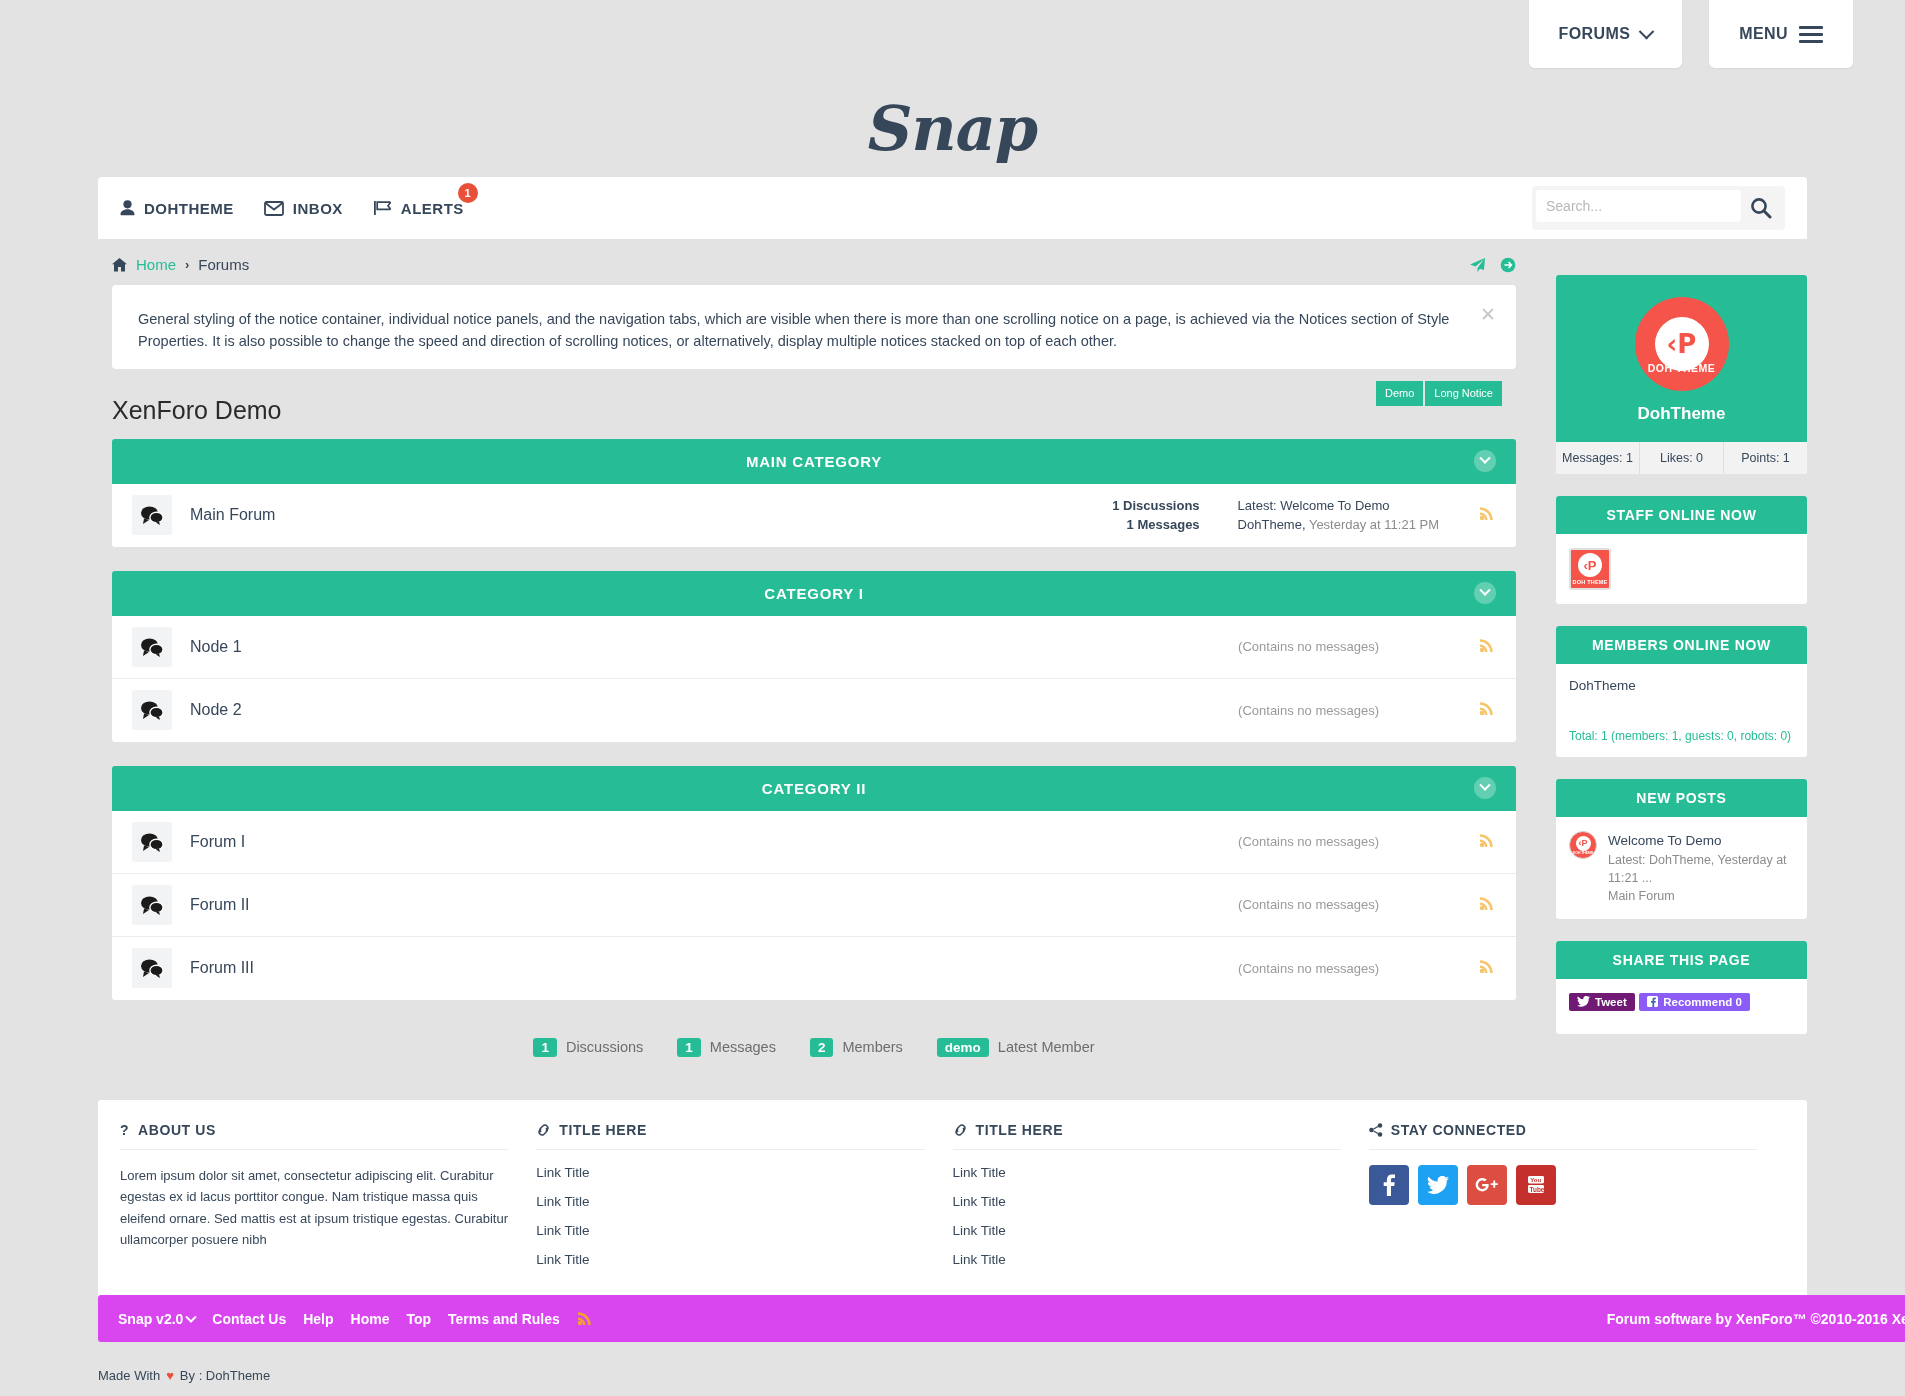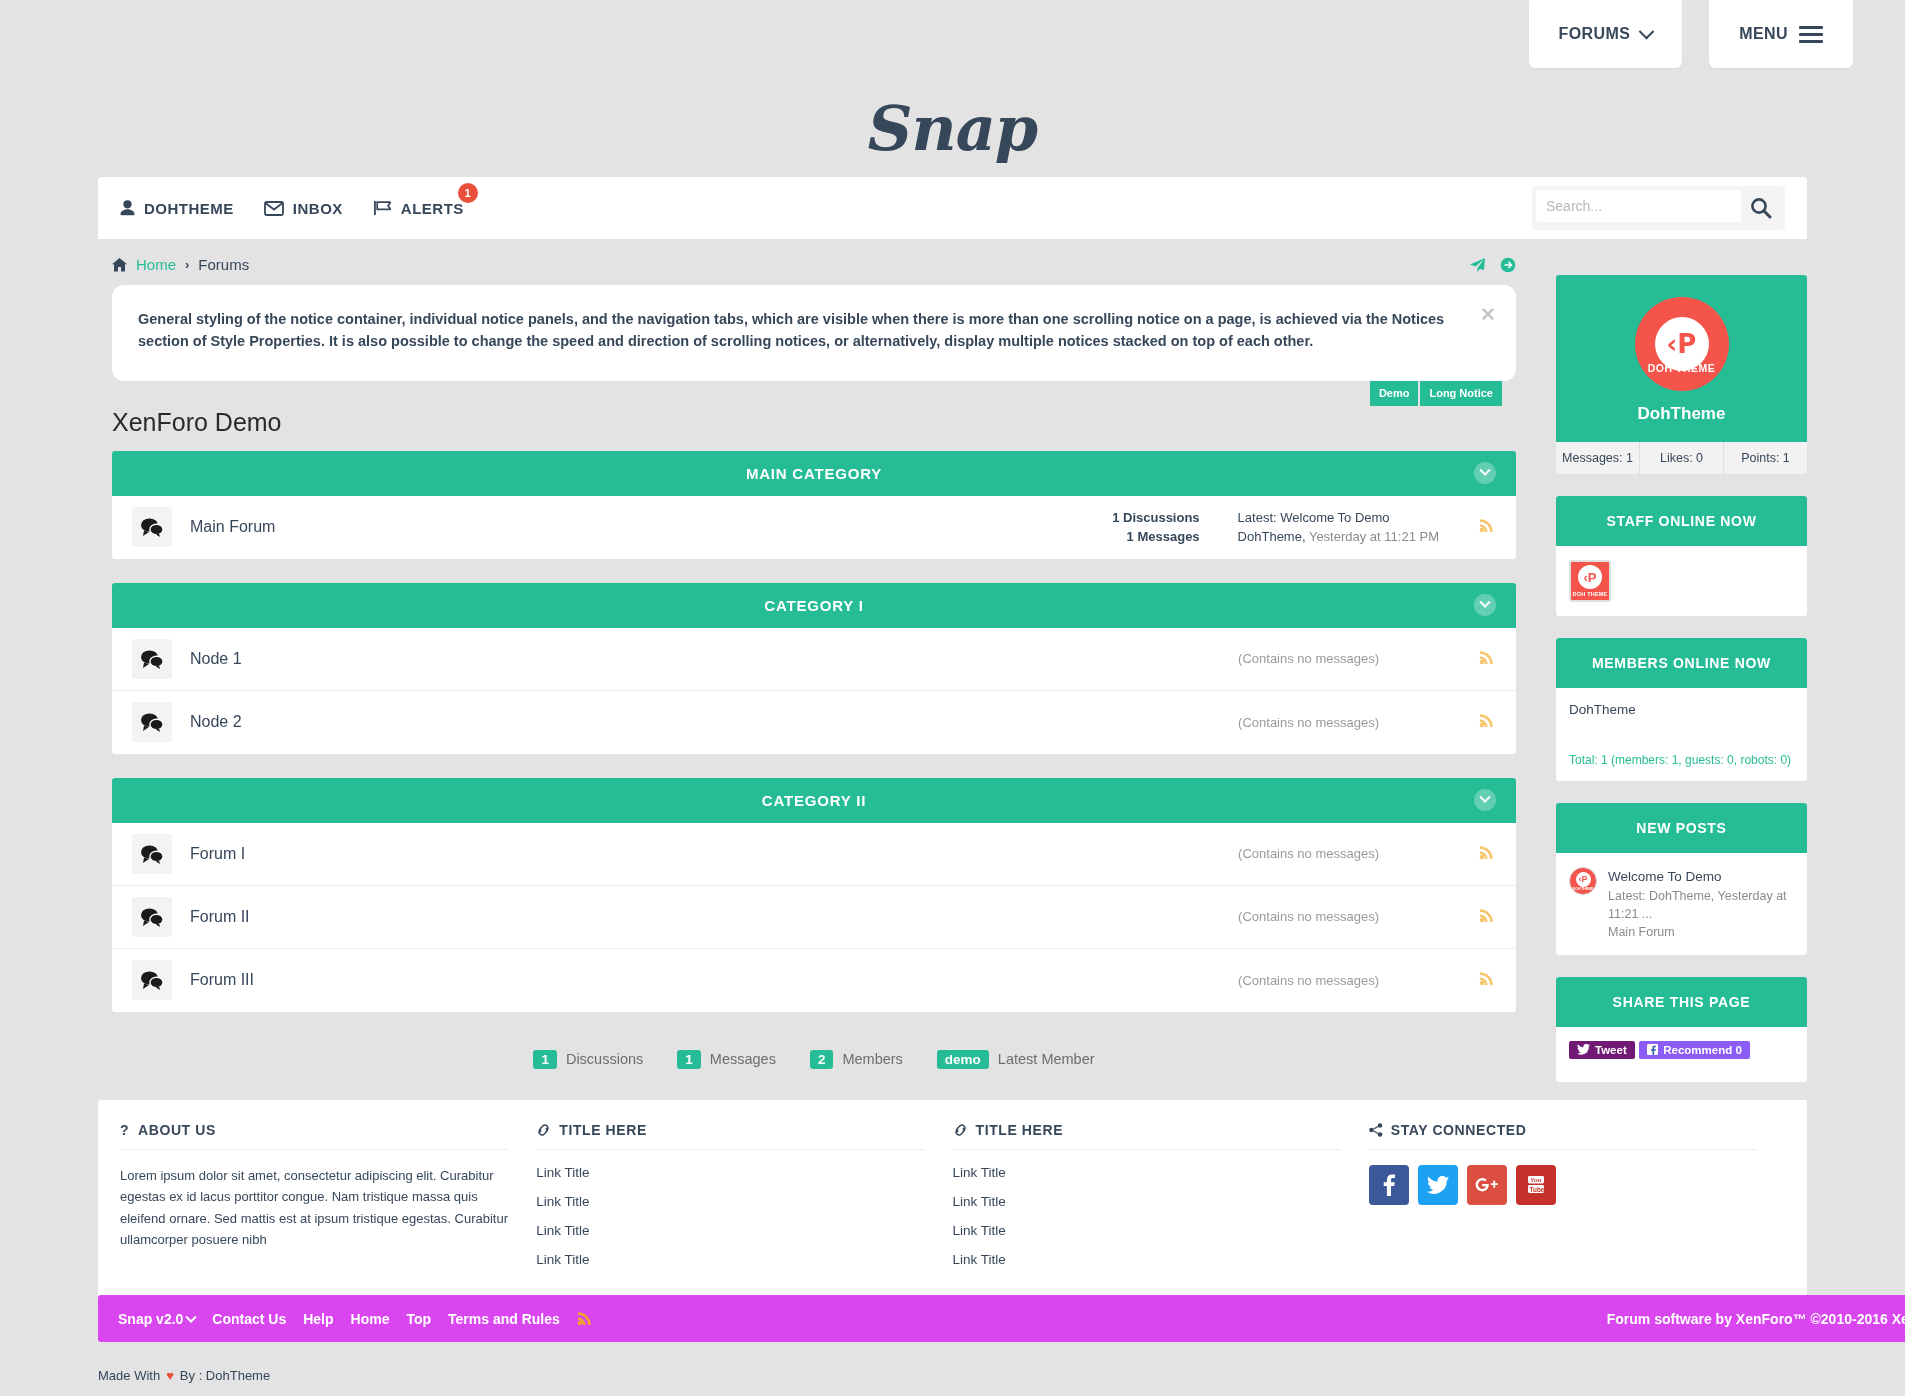--- a/index.html
+++ b/index.html
@@ -69,23 +69,23 @@
     background: #e3e3e3;
   }
   .breadcrumb { display:flex; align-items:center; gap: 9px; padding: 17px 14px 12px 14px; font-size: 15px; }
   .bc-home { color: #26bd96; cursor: pointer; }
   .bc-sep { color: #37475a; font-weight: bold; font-size: 13px; }
   .bc-cur { color: #37475a; }
   .bc-icons { margin-left: auto; display: flex; gap: 14px; color: #26bd96; }
 
   
   .notice {
-    margin: 0 14px; background: #fff; border-radius: 12px;
-    padding: 23px 26px 28px 26px; position: relative;
-    font-size: 14.5px; line-height: 1.55; color: #37475a; font-weight: bold;
+    margin: 0 14px; background: #fff; border-radius: 4px;
+    padding: 23px 26px 16px 26px; position: relative;
+    font-size: 14.5px; line-height: 1.55; color: #37475a;
   }
   .notice-close { position: absolute; top: 20px; right: 20px; color: #c7c7c7; font-size: 19px; cursor: pointer; line-height: 1; }
   .notice-tabs { position: absolute; right: 14px; top: 96px; display: flex; gap: 2px; }
   .ntab { background: #26bd96; color: #fff; font-size: 11px; padding: 4px 9px; cursor: pointer; }
   .ntab.active { background: #26bd96; }
 
   
   .page-title { margin: 27px 0 14px 14px; font-size: 25px; color: #2b2b2b; font-weight: normal; }
 
   
@@ -118,21 +118,21 @@
   .rss { color: #f6c56c; font-size: 18px; cursor: pointer; }
 
   
   .stats-bar { display: flex; justify-content: center; gap: 34px; margin-top: 38px; }
   .stat { display: flex; align-items: center; gap: 9px; font-size: 14.5px; color: #6d6d6d; }
   .stat-pill { background: #26bd96; color: #fff; border-radius: 3px; padding: 2px 8px; font-size: 13.5px; font-weight: bold; min-width: 22px; text-align:center; }
 
   
   .sidebar { position: absolute; top: 275px; left: 1556px; width: 251px; }
   .sb-block { background: #fff; border-radius: 3px; margin-bottom: 22px; overflow: hidden; }
-  .sb-head { background: #26bd96; color: #fff; text-align: center; padding: 17px 0;
+  .sb-head { background: #26bd96; color: #fff; text-align: center; padding: 11px 0;
              font-size: 14px; font-weight: bold; letter-spacing: .7px; }
   .visitor { background: #26bd96; padding: 22px 0 18px 0; text-align: center; }
   .avatar-lg { width: 94px; height: 94px; border-radius: 50%; background: #f45449; margin: 0 auto 13px auto;
     position: relative; display:flex; align-items:center; justify-content:center; flex-direction:column; }
   .avatar-inner { width: 54px; height: 54px; border-radius: 50%; background: #fff; display:flex; align-items:center; justify-content:center;
     color:#f45449; font-weight: bold; font-size: 26px; font-family: "DejaVu Sans", sans-serif; }
   .avatar-cap { position:absolute; bottom: 17px; left:0; right:0; text-align:center; color:#fff; font-size: 10.5px; font-weight:bold; letter-spacing:.5px; }
   .visitor-name { color: #fff; font-size: 17px; font-weight: bold; }
   .visitor-stats { display: flex; background: #f2f2f2; }
   .vs { flex: 1; text-align: center; padding: 9px 0; font-size: 12.5px; color: #37475a; border-right: 1px solid #dedede; }

